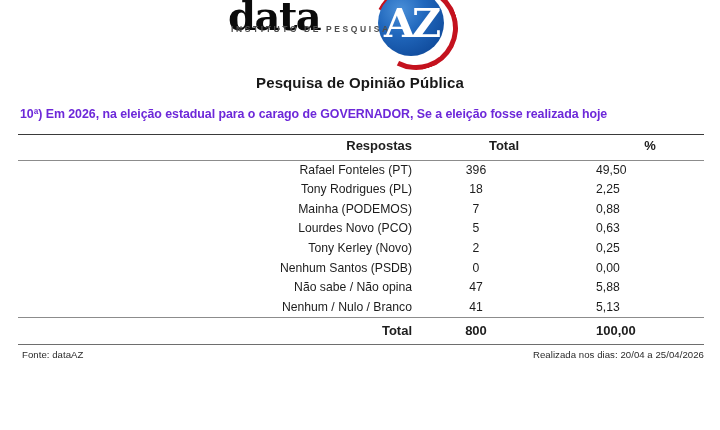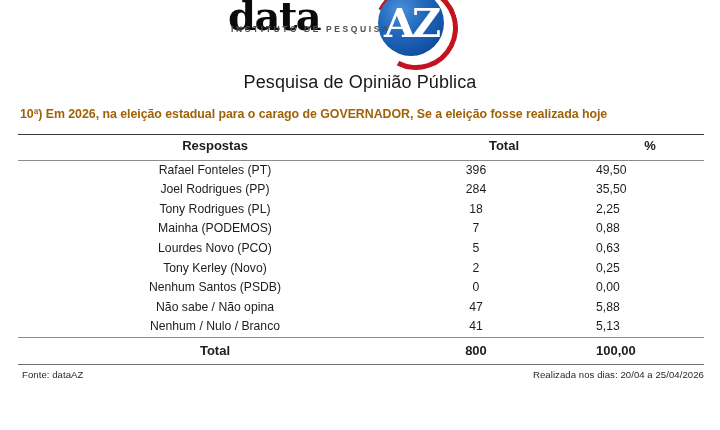--- a/index.html
+++ b/index.html
@@ -95,33 +95,33 @@
     color: #4d4d4d;
     z-index: 2;
   }
 
   
   .titles {
     text-align: center;
     margin-top: 11px;
   }
   .title-line {
-    font-size: 18px;
-    font-weight: 400;
+    font-size: 15px;
+    font-weight: 700;
     color: #181818;
     line-height: 19px;
     letter-spacing: 0.1px;
   }
 
   
   .question {
     margin: 14px 14px 0 20px;
     font-size: 12.4px;
     font-weight: 700;
-    color: #a16207;
+    color: #6d28d9;
     line-height: 17px;
     letter-spacing: -0.05px;
   }
   .question .q-line { display: block; }
 
   
   .table-wrap {
     margin: 11px 16px 0 18px;
   }
   table.poll {
@@ -129,21 +129,21 @@
     border-collapse: collapse;
     font-size: 12.2px;
     color: #1d1d1d;
   }
   table.poll th,
   table.poll td {
     padding: 0;
     line-height: 17.6px;
     vertical-align: middle;
   }
-  .col-resp  { text-align: center; }
+  .col-resp  { text-align: right; }
   .col-total { text-align: center; width: 128px; padding-right: 56px !important; }
   .col-pct   { text-align: left; width: 108px; }
 
   thead th {
     font-weight: 700;
     font-size: 13px;
     padding-bottom: 5px !important;
     padding-top: 2px !important;
   }
   thead th.col-total { text-align: center; padding-right: 0 !important; width: 128px; }
@@ -203,25 +203,20 @@
         <th class="col-pct">%</th>
       </tr>
     </thead>
     <tbody id="tbody">
         <tr>
           <td class="col-resp">Rafael Fonteles (PT)</td>
           <td class="col-total">396</td>
           <td class="col-pct">49,50</td>
         </tr>
         <tr>
-          <td class="col-resp">Joel Rodrigues (PP)</td>
-          <td class="col-total">284</td>
-          <td class="col-pct">35,50</td>
-        </tr>
-        <tr>
           <td class="col-resp">Tony Rodrigues (PL)</td>
           <td class="col-total">18</td>
           <td class="col-pct">2,25</td>
         </tr>
         <tr>
           <td class="col-resp">Mainha (PODEMOS)</td>
           <td class="col-total">7</td>
           <td class="col-pct">0,88</td>
         </tr>
         <tr>

